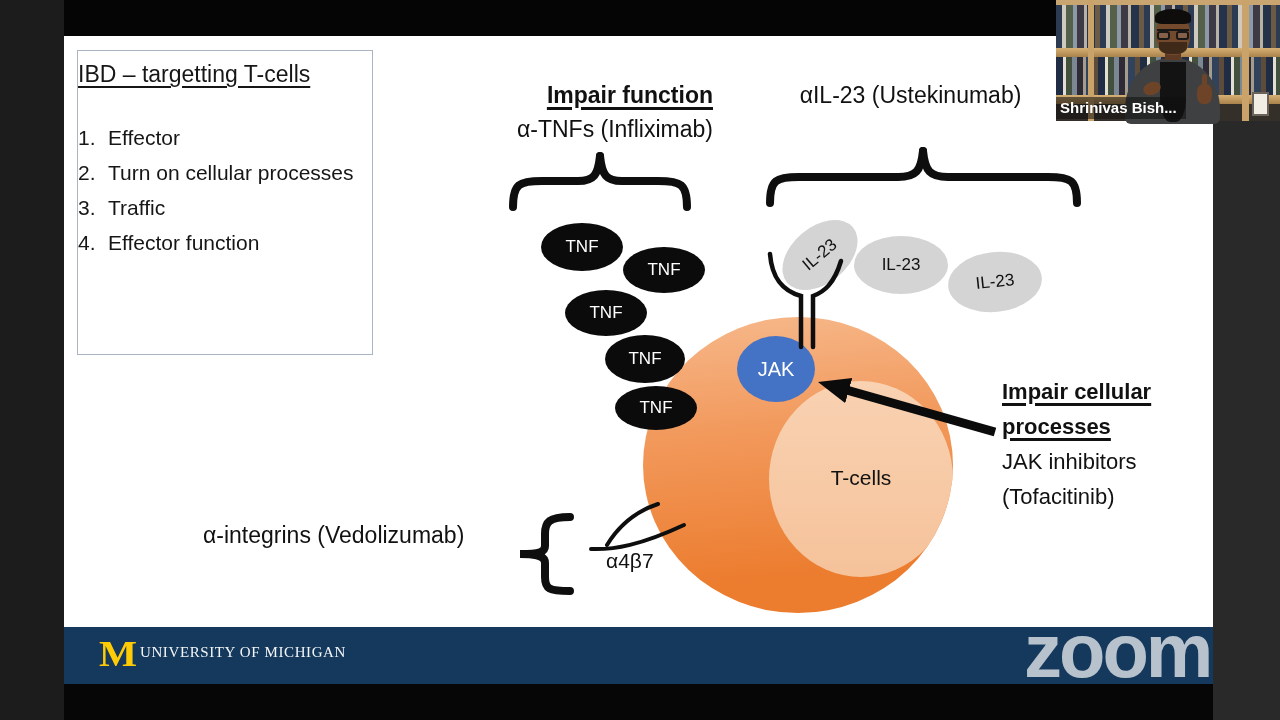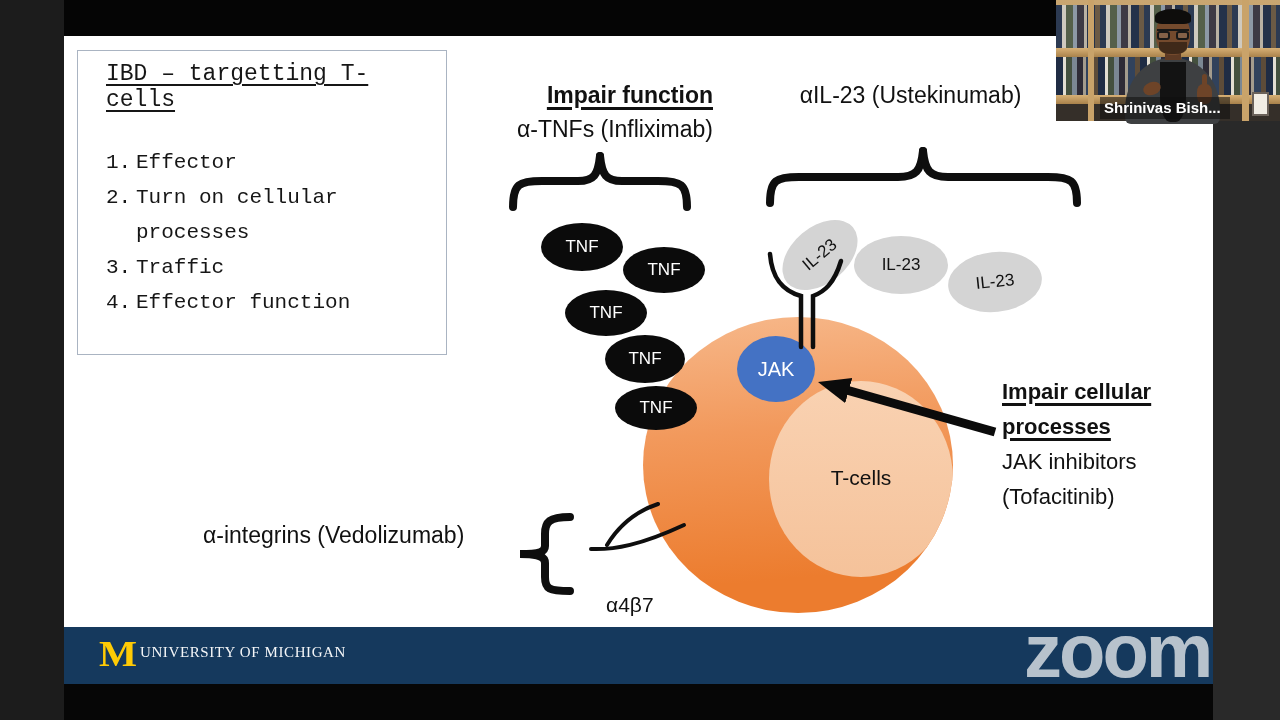--- a/index.html
+++ b/index.html
@@ -8,35 +8,35 @@
   .stage { position:absolute; left:0; top:0; width:1280px; height:720px; background:#1c1c1c; }
 
   
   .top-bar     { position:absolute; left:64px; top:0; width:1149px; height:36px; background:#050505; }
   .right-panel { position:absolute; left:1213px; top:0; width:67px; height:720px; background:#292929; }
   .slide       { position:absolute; left:64px; top:36px; width:1149px; height:591px; background:#ffffff; }
   .footer-bar  { position:absolute; left:64px; top:627px; width:1149px; height:57px; background:#15395d; }
   .bottom-strip{ position:absolute; left:64px; top:684px; width:1149px; height:36px; background:#060606; }
 
   
-  .textbox { position:absolute; left:77px; top:50px; width:370px; height:305px;
-             background:#fff; border:1px solid #aab4c2; padding:10px 28px;font-family:Liberation Mono, monospace; }
+  .textbox { position:absolute; left:77px; top:50px; width:296px; height:305px;
+             background:#fff; border:1px solid #aab4c2; padding:10px 0; }
   .textbox-title { font-size:23px; color:#161616; text-decoration:underline; text-underline-offset:4px; text-decoration-thickness:2px; }
   .textbox-list { margin-top:32px; }
   .tb-item { display:flex; font-size:21px; color:#161616; line-height:35px; }
   .tb-num { width:30px; flex:none; }
 
   
   .anno-title { font-weight:bold; text-decoration:underline; text-underline-offset:4px; text-decoration-thickness:2.5px; color:#111; }
   .anno-sub { color:#111; }
   .anno-fn { position:absolute; left:473px; top:78px; width:240px; text-align:right; font-size:23px; line-height:34px; }
   .anno-fm { position:absolute; left:763px; top:78px; width:295px; text-align:center; font-size:23px; line-height:34px; }
   .anno-cell { position:absolute; left:1002px; top:366px; width:178px; font-size:22px; line-height:35px;margin-top:8px; }
   .anno-tr { position:absolute; left:203px; top:519px; width:330px; font-size:23px; line-height:33px; }
-  .integrin-label { position:absolute; left:606px; top:549px; font-size:21px; color:#111;margin-top:44px; }
+  .integrin-label { position:absolute; left:606px; top:549px; font-size:21px; color:#111; }
 
   
   .big-cell { position:absolute; left:643px; top:317px; width:310px; height:296px; border-radius:50%;
               background:linear-gradient(175deg, #f6b586 4%, #f2995c 38%, #ec7c2e 85%); overflow:hidden; }
   .inner-cell { position:absolute; left:126px; top:64px; width:184px; height:196px; border-radius:50%;
                 background:linear-gradient(180deg,#f9d2b2,#f5c29a); }
   .tcells-label { position:absolute; left:811px; top:466px; width:100px; text-align:center; font-size:21px; color:#111; }
 
   .oval { position:absolute; display:flex; align-items:center; justify-content:center; border-radius:50%; }
   .tnf { background:#0b0b0b; color:#fff; font-size:17px; }
@@ -82,21 +82,21 @@
   .head { left:1156px; top:13px; width:34px; height:42px; background:#744a2d; border-radius:46% 46% 42% 42%; }
   .hair { left:1155px; top:9px; width:36px; height:15px; background:#0e0d0c; border-radius:50% 50% 20% 20%; }
   .beard { left:1159px; top:42px; width:28px; height:12px; background:rgba(20,14,10,0.55); border-radius:0 0 45% 45%; }
   .glasses { left:1157px; top:29px; width:32px; height:10px;
              border-top:2px solid #181818; display:flex; justify-content:space-between; }
   .lens { width:13px; height:9px; border:2px solid #181818; border-radius:3px; background:rgba(230,230,230,0.15); }
   .hand-l { left:1143px; top:82px; width:18px; height:13px; background:#6e4428; border-radius:50%; transform:rotate(-20deg); }
   .hand-r { left:1197px; top:84px; width:15px; height:20px; background:#6e4428; border-radius:40%; }
   .finger { left:1202px; top:74px; width:5px; height:14px; background:#6e4428; border-radius:3px; }
   .name-tag { position:absolute; left:1056px; top:97px; padding:2px 9px 3px 4px; background:rgba(15,15,15,0.55);
-              color:#fff; font-size:15px; font-weight:bold;margin-left:44px; }
+              color:#fff; font-size:15px; font-weight:bold; }
 </style>
 </head>
 <body>
 
 <div class="stage">
 
   <div class="top-bar"></div>
   <div class="right-panel"></div>
 
   <div class="slide"></div>

